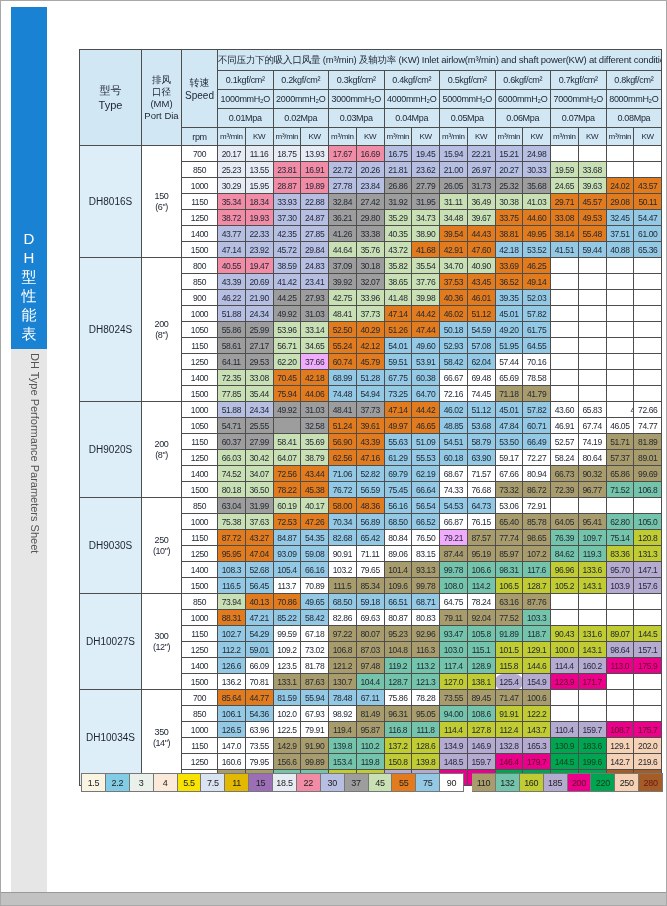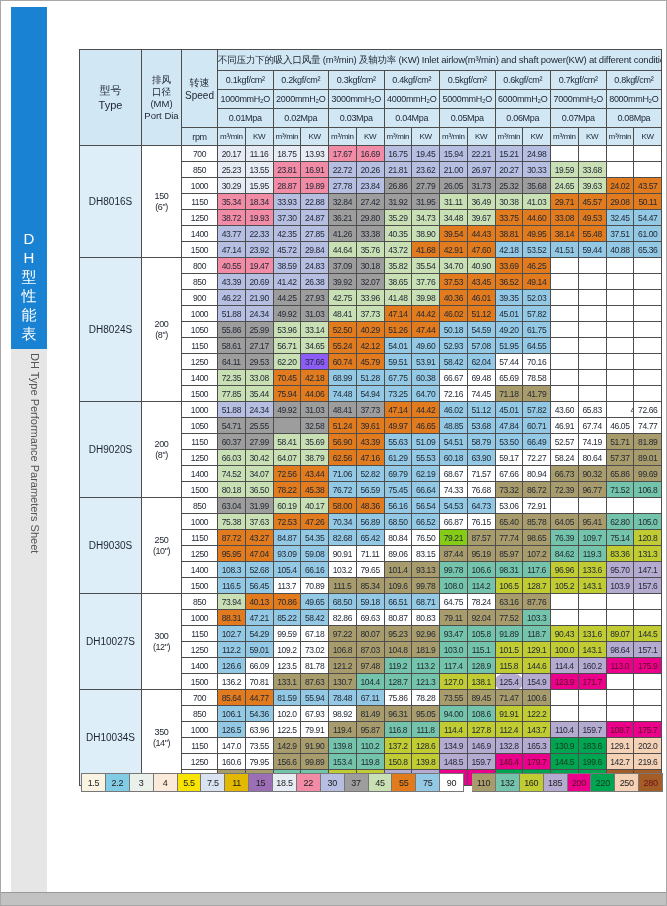--- a/index.html
+++ b/index.html
@@ -295,21 +295,21 @@
             <td></td>
             <td></td>
             <td></td>
             <td></td>
           </tr>
           <tr>
             <td class="speed-cell">850</td>
             <td style="background: rgb(182, 190, 226);">43.39</td>
             <td style="background: rgb(182, 190, 226);">20.69</td>
             <td style="background: rgb(182, 190, 226);">41.42</td>
-            <td style="background: rgb(182, 190, 226);">26.38</td>
+            <td style="background: rgb(182, 190, 226);">23.41</td>
             <td style="background: rgb(157, 157, 157);">39.92</td>
             <td style="background: rgb(157, 157, 157);">32.07</td>
             <td style="background: rgb(201, 224, 181);">38.65</td>
             <td style="background: rgb(201, 224, 181);">37.76</td>
             <td style="background: rgb(226, 123, 29);">37.53</td>
             <td style="background: rgb(226, 123, 29);">43.45</td>
             <td style="background: rgb(226, 123, 29);">36.52</td>
             <td style="background: rgb(226, 123, 29);">49.14</td>
             <td></td>
             <td></td>
@@ -390,21 +390,21 @@
             <td></td>
             <td></td>
             <td></td>
             <td></td>
           </tr>
           <tr>
             <td class="speed-cell">1250</td>
             <td style="background: rgb(157, 157, 157);">64.11</td>
             <td style="background: rgb(157, 157, 157);">29.53</td>
             <td style="background: rgb(201, 224, 181);">62.20</td>
-            <td style="background: #8b5cf6;">37.66</td>
+            <td style="background: #f0abfc;">37.66</td>
             <td style="background: rgb(226, 123, 29);">60.74</td>
             <td style="background: rgb(226, 123, 29);">45.79</td>
             <td style="background: rgb(147, 201, 228);">59.51</td>
             <td style="background: rgb(147, 201, 228);">53.91</td>
             <td style="background: rgb(147, 201, 228);">58.42</td>
             <td style="background: rgb(147, 201, 228);">62.04</td>
             <td style="background: rgb(255, 255, 255);">57.44</td>
             <td style="background: rgb(255, 255, 255);">70.16</td>
             <td></td>
             <td></td>
@@ -610,21 +610,21 @@
           <tr>
             <td class="speed-cell">1150</td>
             <td style="background: rgb(226, 123, 29);">87.72</td>
             <td style="background: rgb(226, 123, 29);">43.27</td>
             <td style="background: rgb(147, 201, 228);">84.87</td>
             <td style="background: rgb(147, 201, 228);">54.35</td>
             <td style="background: rgb(147, 201, 228);">82.68</td>
             <td style="background: rgb(147, 201, 228);">65.42</td>
             <td style="background: rgb(255, 255, 255);">80.84</td>
             <td style="background: rgb(255, 255, 255);">76.50</td>
-            <td style="background: #84cc16; margin-left: 16px;">79.21</td>
+            <td style="background: #f0abfc; margin-left: 16px;">79.21</td>
             <td style="background: rgb(169, 156, 108);">87.57</td>
             <td style="background: rgb(169, 156, 108);">77.74</td>
             <td style="background: rgb(169, 156, 108);">98.65</td>
             <td style="background: rgb(116, 196, 171);">76.39</td>
             <td style="background: rgb(116, 196, 171);">109.7</td>
             <td style="background: rgb(116, 196, 171);">75.14</td>
             <td style="background: rgb(192, 204, 50);">120.8</td>
           </tr>
           <tr>
             <td class="speed-cell">1250</td>
@@ -745,21 +745,21 @@
           </tr>
           <tr>
             <td class="speed-cell">1250</td>
             <td style="background: rgb(147, 201, 228);">112.2</td>
             <td style="background: rgb(147, 201, 228);">59.01</td>
             <td style="background: rgb(255, 255, 255);">109.2</td>
             <td style="background: rgb(255, 255, 255);">73.02</td>
             <td style="background: rgb(169, 156, 108);">106.8</td>
             <td style="background: rgb(169, 156, 108);">87.03</td>
             <td style="background: rgb(169, 156, 108);">104.8</td>
-            <td style="background: rgb(169, 156, 108);">181.9</td>
+            <td style="background: rgb(169, 156, 108);">116.3</td>
             <td style="background: rgb(116, 196, 171);">103.0</td>
             <td style="background: rgb(116, 196, 171);">115.1</td>
             <td style="background: rgb(192, 204, 50);">101.5</td>
             <td style="background: rgb(192, 204, 50);">129.1</td>
             <td style="background: rgb(192, 204, 50);">100.0</td>
             <td style="background: rgb(192, 204, 50);">143.1</td>
             <td style="background: rgb(181, 170, 208);">98.64</td>
             <td style="background: rgb(181, 170, 208);">157.1</td>
           </tr>
           <tr>

